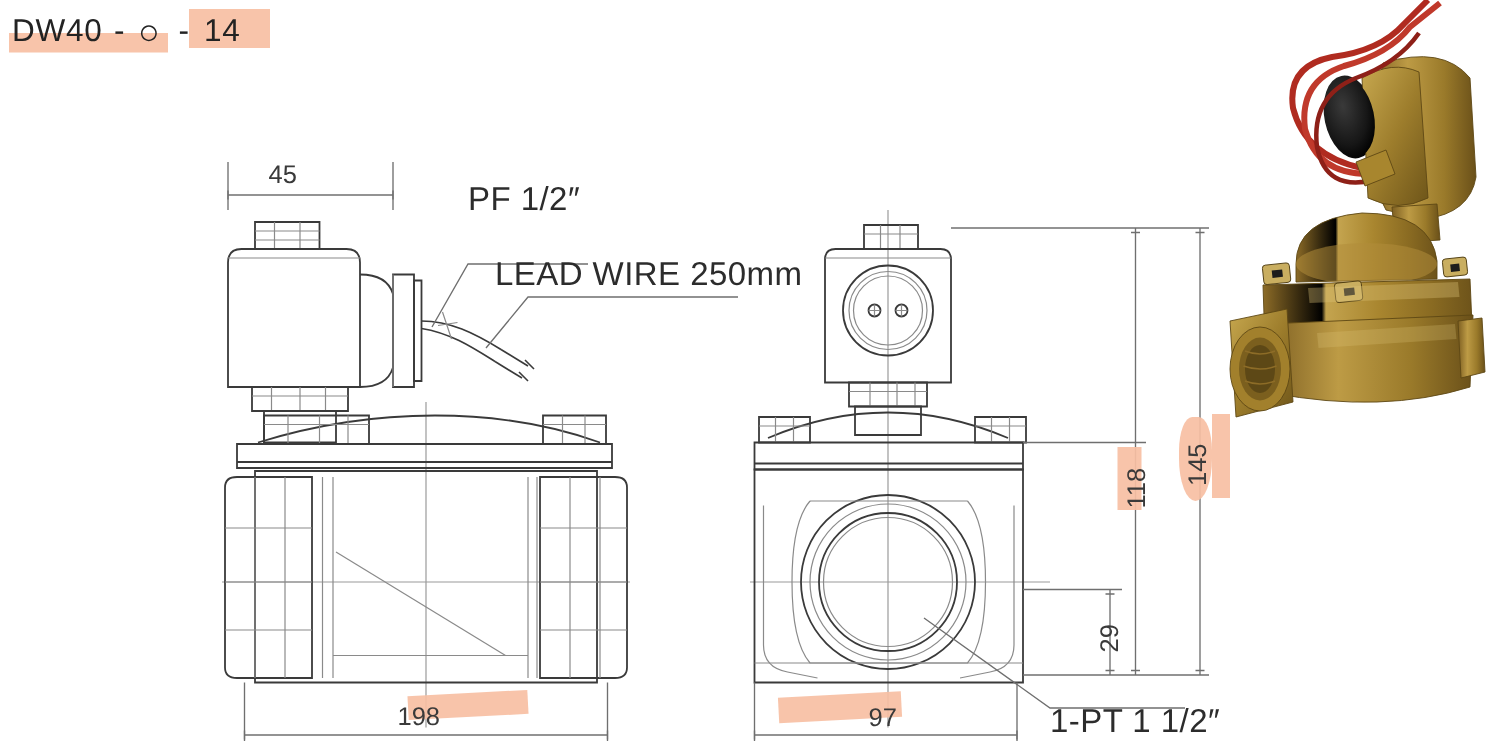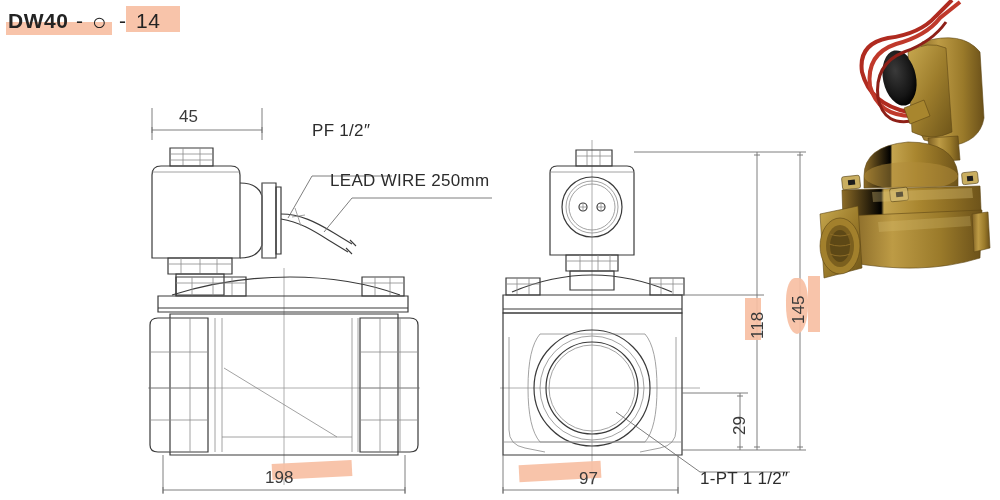--- a/index.html
+++ b/index.html
@@ -3,39 +3,39 @@
 <meta charset="utf-8">
 <style>
   html,body{margin:0;padding:0;background:#ffffff;}
   body{width:1000px;height:500px;position:relative;overflow:hidden;
        font-family:"Liberation Sans","DejaVu Sans",sans-serif;color:#2b2b2b;}
   #stage{position:absolute;left:0;top:0;width:1000px;height:500px;}
   .hl{position:absolute;background:#f7bfa3;opacity:.92;}
   .txt{position:absolute;white-space:nowrap;line-height:1;}
   .title-text{position:absolute;white-space:nowrap;font-size:21px;color:#232323;letter-spacing:.5px;}
   .dimtxt{font-size:17px;color:#3a3a3a;}
-  .lbltxt{font-size:17px;color:#2c2c2c;letter-spacing:.3px;}
+  .lbltxt{font-size:22px;color:#2c2c2c;letter-spacing:.3px;}
   .rot{transform:rotate(-90deg);transform-origin:left top;}
   svg{position:absolute;left:0;top:0;overflow:visible;}
   .ln2{stroke:#3a3a3a;stroke-width:1.2;fill:none;}
   .thin{stroke:#8a8a8a;stroke-width:.8;fill:none;}
   .ctr{stroke:#9a9a9a;stroke-width:.8;fill:none;}
   .dimln{stroke:#6f6f6f;stroke-width:.9;fill:none;}
   .wire{stroke:#3a3a3a;stroke-width:1.1;fill:none;}
   .photo{position:absolute;}
 </style>
 </head>
 <body>
 
 <div id="stage">
 
   <div class="hl" style="left:6px;top:22px;width:106px;height:13px;"></div>
   <div class="hl" style="left:126px;top:6px;width:54px;height:26px;"></div>
 
-  <div class="title-text" style="left:8px;top:9px;font-weight:bold;">DW40</div>
+  <div class="title-text" style="left:8px;top:9px;font-weight:normal;">DW40</div>
   <div class="title-text" style="left:76px;top:9px;">-</div>
   <div class="title-text" style="left:92px;top:8px;font-size:24px;">○</div>
   <div class="title-text" style="left:119px;top:9px;">-</div>
   <div class="title-text" style="left:136px;top:9px;font-weight:normal;">14</div>
 
   <svg width="1000" height="500">
 
     <g>
 
       <line class="ctr" x1="284" y1="268" x2="284" y2="485"></line>

